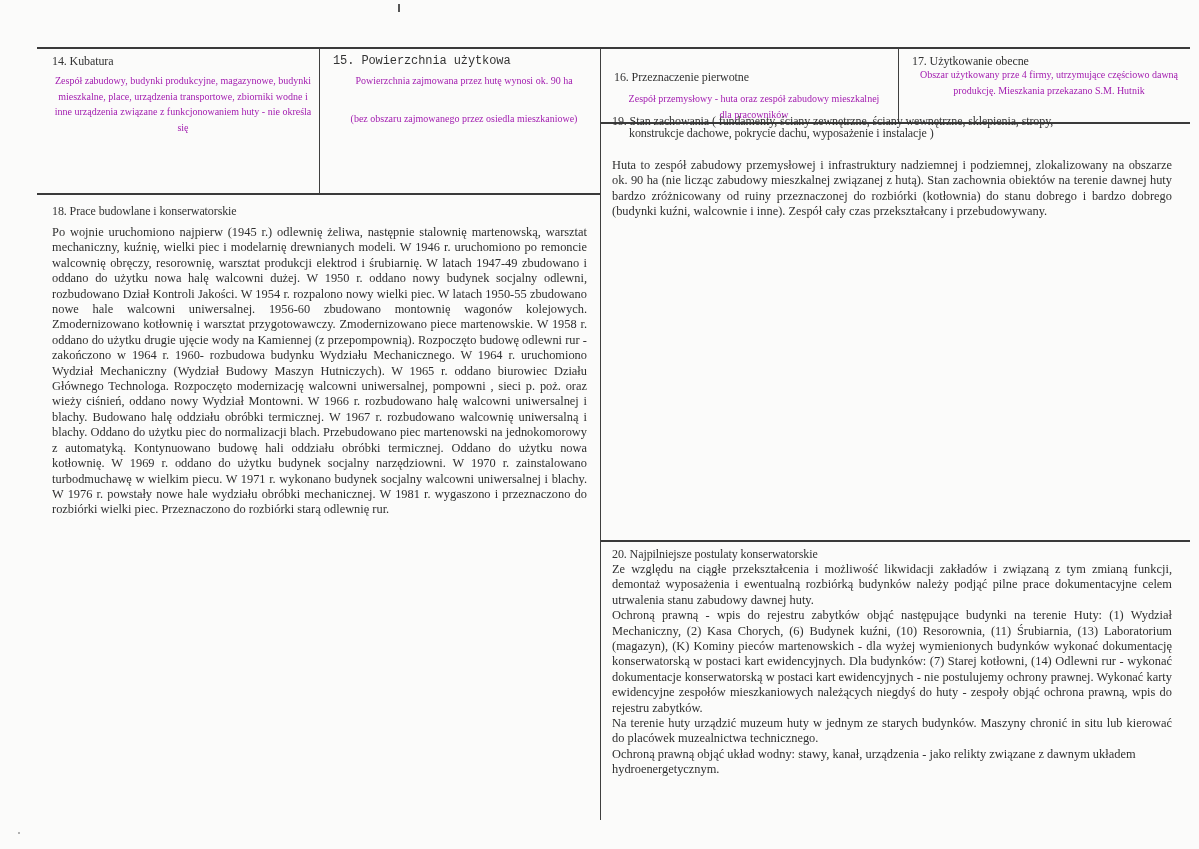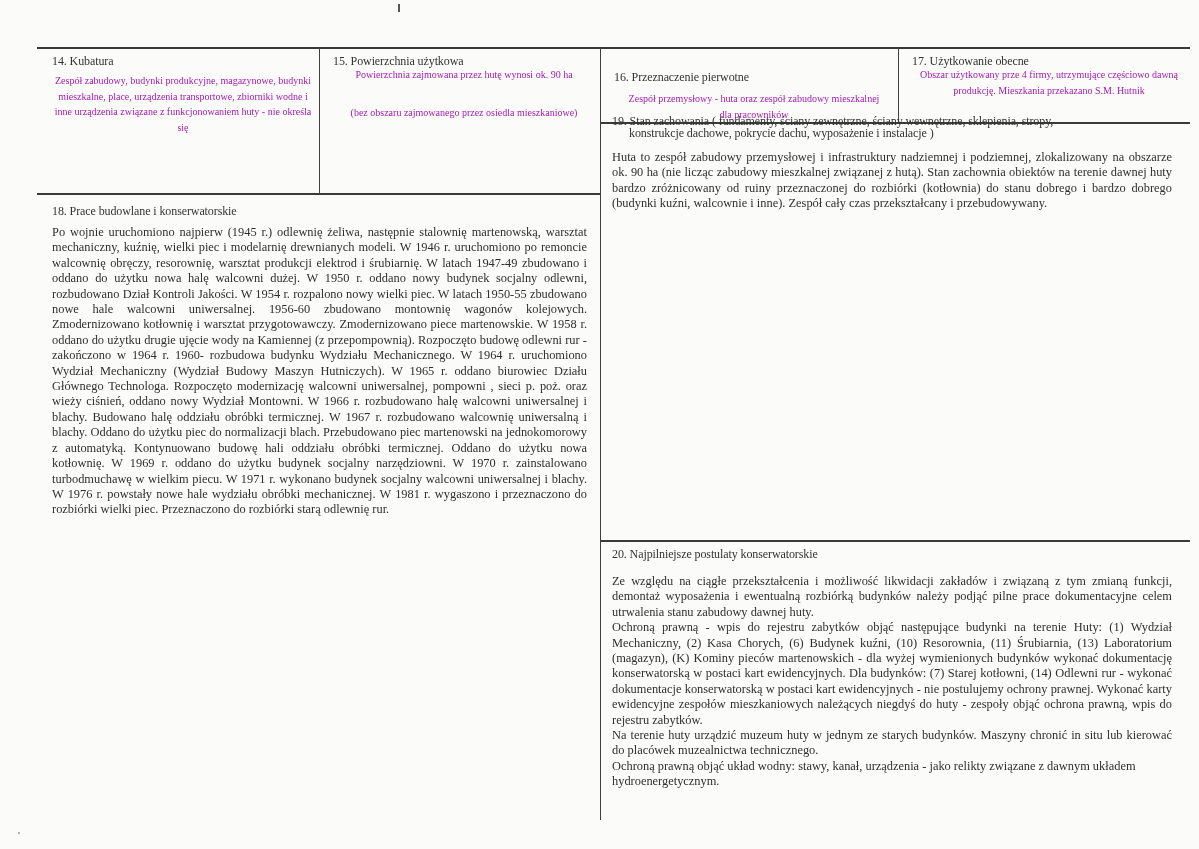--- a/index.html
+++ b/index.html
@@ -36,21 +36,21 @@
 <div class="vline" style="left:319px; top:48px; height:146px;"></div>
 <div class="vline" style="left:600px; top:48px; height:772px;"></div>
 <div class="vline" style="left:898px; top:48px; height:75px;"></div>
 
 <div class="cell" style="left:52px; top:55px; width:262px; height:135px;">
   <div class="label" style="margin-bottom:6px;">14. Kubatura</div>
   <div class="centered" style="padding:0 2px;">Zespół zabudowy, budynki produkcyjne, magazynowe, budynki mieszkalne, place, urządzenia transportowe, zbiorniki wodne i inne urządzenia związane z funkcjonowaniem huty - nie określa się</div>
 </div>
 
 <div class="cell" style="left:333px; top:55px; width:262px; height:135px;">
-  <div class="label" style="">15. Powierzchnia użytkowa</div>
+  <div class="label" style="margin-bottom:6px;font-family:Liberation Mono, monospace;">15. Powierzchnia użytkowa</div>
   <div class="centered">Powierzchnia zajmowana przez hutę wynosi ok. 90 ha</div>
   <div class="centered" style="margin-top:22px; padding:0 8px;">(bez obszaru zajmowanego przez osiedla mieszkaniowe)</div>
 </div>
 
 <div class="cell" style="left:614px; top:71px; width:280px; height:66px;font-family:Liberation Serif, serif;">
   <div class="label" style="margin-bottom:8px;">16. Przeznaczenie pierwotne</div>
   <div class="centered" style="padding:0 14px;">Zespół przemysłowy - huta oraz zespół zabudowy mieszkalnej dla pracowników</div>
 </div>
 
 <div class="cell" style="left:912px; top:55px; width:274px; height:66px;">
@@ -58,25 +58,25 @@
   <div class="centered" style="padding:0 6px;">Obszar użytkowany prze 4 firmy, utrzymujące częściowo dawną produkcję. Mieszkania przekazano S.M. Hutnik</div>
 </div>
 
 <div class="cell" style="left:52px; top:205px; width:535px;">
   <div class="label" style="margin-bottom:8px;">18. Prace budowlane i konserwatorskie</div>
   <div class="just">Po wojnie uruchomiono najpierw (1945 r.) odlewnię żeliwa, następnie stalownię martenowską, warsztat mechaniczny, kuźnię, wielki piec i modelarnię drewnianych modeli. W 1946 r. uruchomiono po remoncie walcownię obręczy, resorownię, warsztat produkcji elektrod i śrubiarnię. W latach 1947-49 zbudowano i oddano do użytku nowa halę walcowni dużej. W 1950 r. oddano nowy budynek socjalny odlewni, rozbudowano Dział Kontroli Jakości. W 1954 r. rozpalono nowy wielki piec. W latach 1950-55 zbudowano nowe hale walcowni uniwersalnej. 1956-60 zbudowano montownię wagonów kolejowych. Zmodernizowano kotłownię i warsztat przygotowawczy. Zmodernizowano piece martenowskie. W 1958 r. oddano do użytku drugie ujęcie wody na Kamiennej (z przepompownią). Rozpoczęto budowę odlewni rur - zakończono w 1964 r. 1960- rozbudowa budynku Wydziału Mechanicznego. W 1964 r. uruchomiono Wydział Mechaniczny (Wydział Budowy Maszyn Hutniczych). W 1965 r. oddano biurowiec Działu Głównego Technologa. Rozpoczęto modernizację walcowni uniwersalnej, pompowni , sieci p. poż. oraz wieży ciśnień, oddano nowy Wydział Montowni. W 1966 r. rozbudowano halę walcowni uniwersalnej i blachy. Budowano halę oddziału obróbki termicznej. W 1967 r. rozbudowano walcownię uniwersalną i blachy. Oddano do użytku piec do normalizacji blach. Przebudowano piec martenowski na jednokomorowy z automatyką. Kontynuowano budowę hali oddziału obróbki termicznej. Oddano do użytku nowa kotłownię. W 1969 r. oddano do użytku budynek socjalny narzędziowni. W 1970 r. zainstalowano turbodmuchawę w wielkim piecu. W 1971 r. wykonano budynek socjalny walcowni uniwersalnej i blachy. W 1976 r. powstały nowe hale wydziału obróbki mechanicznej. W 1981 r. wygaszono i przeznaczono do rozbiórki wielki piec. Przeznaczono do rozbiórki starą odlewnię rur.</div>
 </div>
 
 <div class="cell" style="left:612px; top:115px; width:560px;">
   <div class="label">19. Stan zachowania ( fundamenty, ściany zewnętrzne, ściany wewnętrzne, sklepienia, stropy,</div>
-  <div class="label" style="padding-left:17px; margin-bottom:11px;">konstrukcje dachowe, pokrycie dachu, wyposażenie i instalacje )</div>
+  <div class="label" style="padding-left:17px; margin-bottom:19px;">konstrukcje dachowe, pokrycie dachu, wyposażenie i instalacje )</div>
   <div class="just">Huta to zespół zabudowy przemysłowej i infrastruktury nadziemnej i podziemnej, zlokalizowany na obszarze ok. 90 ha (nie licząc zabudowy mieszkalnej związanej z hutą). Stan zachownia obiektów na terenie dawnej huty bardzo zróżnicowany od ruiny przeznaczonej do rozbiórki (kotłownia) do stanu dobrego i bardzo dobrego (budynki kuźni, walcownie i inne). Zespół cały czas przekształcany i przebudowywany.</div>
 </div>
 
 <div class="cell" style="left:612px; top:548px; width:560px;">
-  <div class="label" style="margin-bottom:14px;">20. Najpilniejsze postulaty konserwatorskie</div>
+  <div class="label" style="margin-bottom:2px;">20. Najpilniejsze postulaty konserwatorskie</div>
   <div class="just">
     <p>Ze względu na ciągłe przekształcenia i możliwość likwidacji zakładów i związaną z tym zmianą funkcji, demontaż wyposażenia i ewentualną rozbiórką budynków należy podjąć pilne prace dokumentacyjne celem utrwalenia stanu zabudowy dawnej huty.</p>
     <p>Ochroną prawną - wpis do rejestru zabytków objąć następujące budynki na terenie Huty: (1) Wydział Mechaniczny, (2) Kasa Chorych, (6) Budynek kuźni, (10) Resorownia, (11) Śrubiarnia, (13) Laboratorium (magazyn), (K) Kominy pieców martenowskich - dla wyżej wymienionych budynków wykonać dokumentację konserwatorską w postaci kart ewidencyjnych. Dla budynków: (7) Starej kotłowni, (14) Odlewni rur - wykonać dokumentacje konserwatorską w postaci kart ewidencyjnych - nie postulujemy ochrony prawnej. Wykonać karty ewidencyjne zespołów mieszkaniowych należących niegdyś do huty - zespoły objąć ochrona prawną, wpis do rejestru zabytków.</p>
     <p>Na terenie huty urządzić muzeum huty w jednym ze starych budynków. Maszyny chronić in situ lub kierować do placówek muzealnictwa technicznego.</p>
     <p style="text-align:left;">Ochroną prawną objąć układ wodny: stawy, kanał, urządzenia - jako relikty związane z dawnym układem hydroenergetycznym.</p>
   </div>
 </div>
 
 </body></html>

